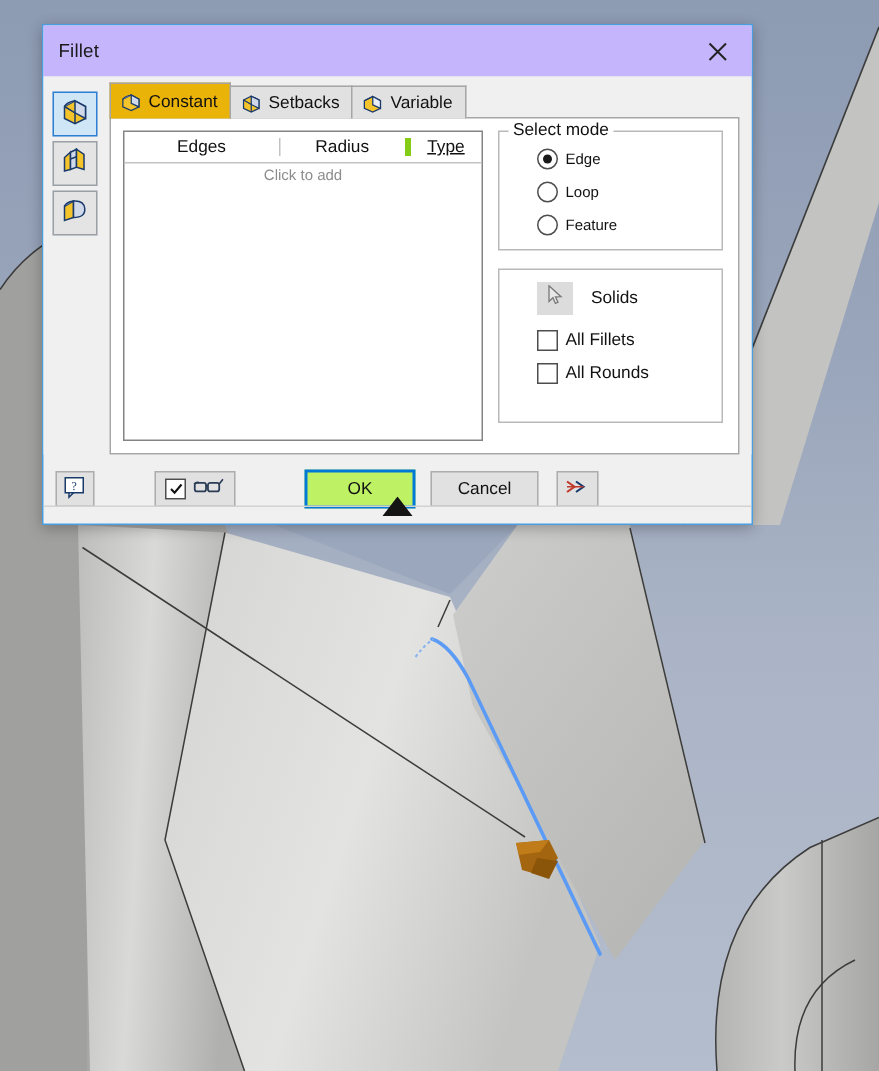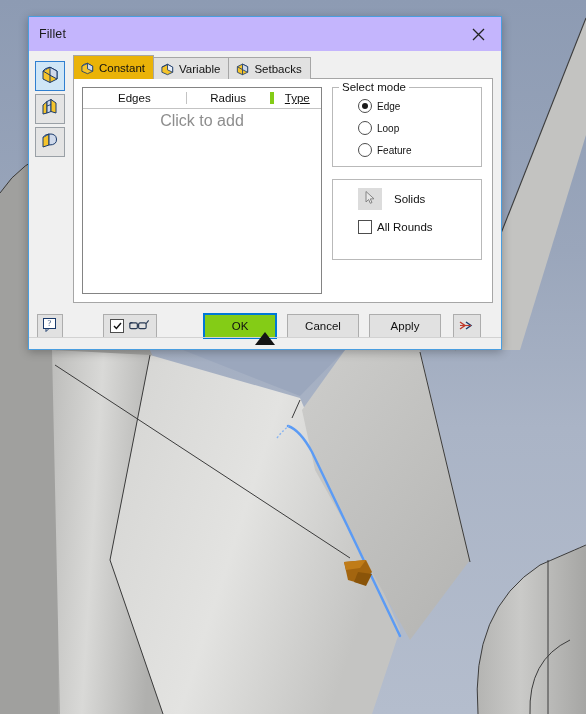--- a/index.html
+++ b/index.html
@@ -146,21 +146,21 @@
   }
   .edge-link { color: #2255cc; font-size: 11.5px; }
   .cell-radius { width: 84px; text-align: center; color:#111; font-size: 11.5px;}
   .cell-type { width: 48px; display:flex; align-items:center; justify-content:center; gap:2px; }
   .type-dd {
     width: 15px; height: 15px; border: 1px solid #8a8a8a;
     background: linear-gradient(#fbfbfb,#e3e3e3);
     display:flex; align-items:center; justify-content:center;
   }
   .click-add {
-    text-align: center; color: #8d8d8d; font-size: 16px;
+    text-align: center; color: #8d8d8d; font-size: 10px;
     padding-top: 3px;
   }
 
   
   .right-col { width: 150px; display: flex; flex-direction: column; gap: 12px; }
   .groupbox {
     border: 1px solid #b9b9b9;
     padding: 8px 8px 9px 25px;
     position: relative;
   }
@@ -210,21 +210,21 @@
     border: 1px solid #adadad;
     background: #e1e1e1;
     font-size: 11.5px; color: #111;
     display:flex; align-items:center; justify-content:center;
     cursor: default;
   }
   .btn-help { width: 24px; height: 22px; }
   .btn-preview { width: 52px; height: 22px; gap: 4px; margin-left: 40px; }
   .btn-ok {
     width: 70px; height: 22px;
-    background: #84cc16;
+    background: #bef264;
     border: 2px solid #0078d7;
     margin-left: 46px;
   }
   .btn-cancel { width: 70px; margin-left: 10px; }
   .btn-apply  { width: 70px; margin-left: 10px; }
   .btn-more   { width: 26px; margin-left: 12px; }
 
   .grip-arrow {
     position: absolute;
     left: 50%; transform: translateX(-50%);
@@ -376,36 +376,36 @@
               <path d="M2 5.5 L8 2.5 L13.5 5.5 L13.5 11 L8 13.6 L2 11 Z" fill="#f5c42b" stroke="#1a3a6b" stroke-width="0.9"></path>
               <path d="M8 2.5 L13.5 5.5 L13.5 11 L8 8.4 Z" fill="#cfd9ea" stroke="#1a3a6b" stroke-width="0.9"></path>
               <path d="M8 2.5 Q 3.4 3.2 2 5.5" fill="#8aa6cc" stroke="#1a3a6b" stroke-width="0.9"></path>
             </svg>
           </span>
           <span>Constant</span>
         </div>
         <div class="tab">
           <span class="tabicon">
             <svg width="15" height="14" viewBox="0 0 16 15">
+              <path d="M2.5 5 L8 2.3 L13.5 5 L13.5 11 L8 13.6 L2.5 11 Z" fill="#f5c42b" stroke="#1a3a6b" stroke-width="0.9"></path>
+              <path d="M8 2.3 L13.5 5 L13.5 11 L8 8.2 Z" fill="#cfd9ea" stroke="#1a3a6b" stroke-width="0.9"></path>
+              <path d="M2.5 5 L8 8.2 L8 13.6" fill="none" stroke="#1a3a6b" stroke-width="0.9"></path>
+            </svg>
+          </span>
+          <span>Setbacks</span>
+        </div>
+        <div class="tab">
+          <span class="tabicon">
+            <svg width="15" height="14" viewBox="0 0 16 15">
               <path d="M2 5.5 L8 2.5 L13.5 5.5 L13.5 11 L8 13.6 L2 11 Z" fill="#f5c42b" stroke="#1a3a6b" stroke-width="0.9"></path>
               <path d="M8 2.5 L13.5 5.5 L13.5 11 L8 8.4 Z" fill="#e8eef8" stroke="#1a3a6b" stroke-width="0.9"></path>
               <path d="M8 2.5 L2 5.5" fill="none" stroke="#1a3a6b" stroke-width="0.9"></path>
             </svg>
           </span>
           <span>Variable</span>
-        </div>
-        <div class="tab">
-          <span class="tabicon">
-            <svg width="15" height="14" viewBox="0 0 16 15">
-              <path d="M2.5 5 L8 2.3 L13.5 5 L13.5 11 L8 13.6 L2.5 11 Z" fill="#f5c42b" stroke="#1a3a6b" stroke-width="0.9"></path>
-              <path d="M8 2.3 L13.5 5 L13.5 11 L8 8.2 Z" fill="#cfd9ea" stroke="#1a3a6b" stroke-width="0.9"></path>
-              <path d="M2.5 5 L8 8.2 L8 13.6" fill="none" stroke="#1a3a6b" stroke-width="0.9"></path>
-            </svg>
-          </span>
-          <span>Setbacks</span>
         </div>
       </div>
 
       <div class="tab-panel">
 
         <div class="edges-table">
           <div class="tbl-head">
             <div class="col-edges">Edges</div>
             <div class="col-radius">Radius</div>
             <div class="col-type">Type</div>
@@ -445,20 +445,26 @@
                   </svg>
                 </span>
               </span>
               <span class="solids-label">Solids</span>
             </div>
 
             <div class="cb-row">
               <span class="cbox">
                 
               </span>
+              <span>All Fillets</span>
+            </div>
+            <div class="cb-row">
+              <span class="cbox">
+                
+              </span>
               <span>All Rounds</span>
             </div>
           </div>
 
         </div>
       </div>
     </div>
   </div>
 
   <div class="dialog-footer">
@@ -484,21 +490,20 @@
           <rect x="2" y="4.2" width="8.2" height="6.2" rx="1.6" fill="none" stroke="#2a3b55" stroke-width="1.3"></rect>
           <rect x="11.6" y="4.2" width="8.2" height="6.2" rx="1.6" fill="none" stroke="#2a3b55" stroke-width="1.3"></rect>
           <path d="M10.2 6.4 L11.6 6.4" stroke="#2a3b55" stroke-width="1.2"></path>
           <path d="M19.8 5 L22.5 1.5" stroke="#2a3b55" stroke-width="1.2" fill="none"></path>
         </svg>
       </span>
     </div>
 
     <div class="btn btn-ok">OK</div>
     <div class="btn btn-cancel">Cancel</div>
-    <div class="btn btn-apply">Apply</div>
     <div class="btn btn-more">
       <span>
         <svg width="18" height="11" viewBox="0 0 18 11">
           <path d="M2 2 L7 5.5 L2 9" fill="none" stroke="#c0392b" stroke-width="1.4"></path>
           <path d="M8 2 L13 5.5 L8 9" fill="none" stroke="#1a3a6b" stroke-width="1.4"></path>
           <path d="M2 5.5 L13 5.5" fill="none" stroke="#c0392b" stroke-width="1.1"></path>
         </svg>
       </span>
     </div>
 

